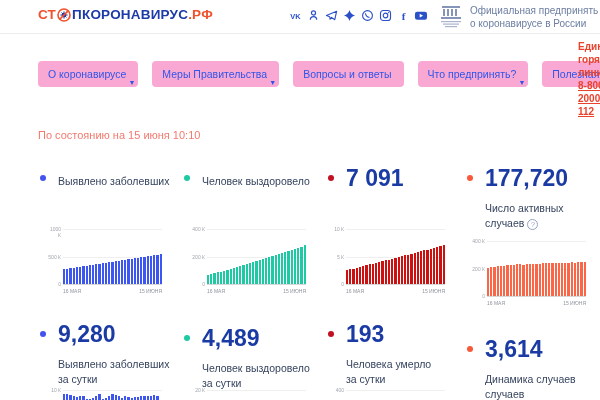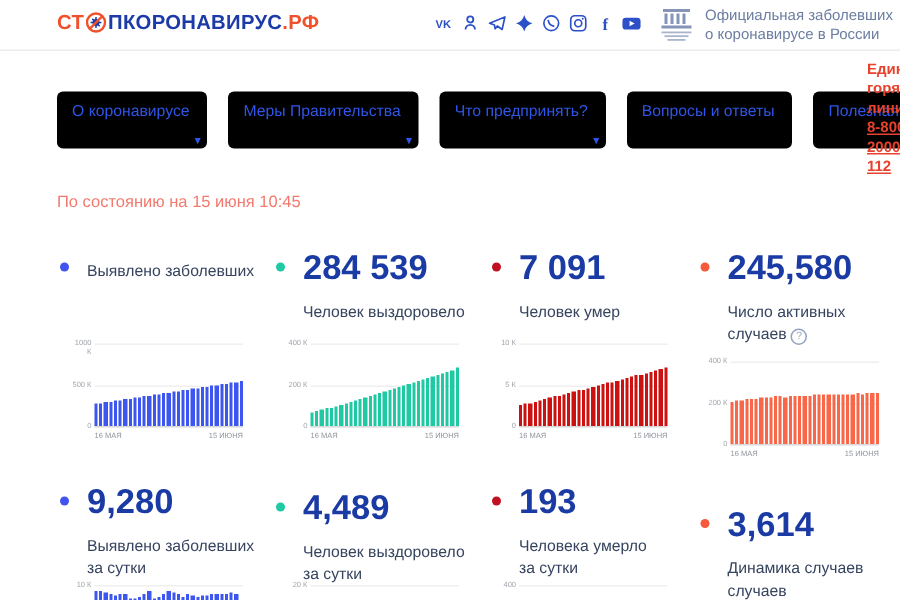--- a/index.html
+++ b/index.html
@@ -15,22 +15,22 @@
   .social{position:absolute;left:288px;top:8px;display:flex;gap:4px;}
   .s-icon{width:14px;height:14px;display:flex;align-items:center;justify-content:center;cursor:pointer;text-align:center;}
 
   .gov{position:absolute;left:437px;top:4px;width:28px;height:26px;}
   .official{position:absolute;left:470px;top:4px;font-size:10px;line-height:13px;color:#6b7da1;}
 
   .hdr-divider{position:absolute;left:0;top:33px;width:600px;height:1px;background:#ececec;}
 
   
   .nav{position:absolute;left:38px;top:61px;display:flex;gap:14px;}
-  .nav-btn{position:relative;background:#000000;color:#2f55e8;font-size:10.5px;
-           padding:7px 12px 19px 10px;border-radius:4px;border:none;cursor:pointer;
+  .nav-btn{position:relative;background:#f9a8d4;color:#2f55e8;font-size:10.5px;
+           padding:7px 12px 7px 10px;border-radius:4px;border:none;cursor:pointer;
            font-family:"Liberation Sans",sans-serif;white-space:nowrap;}
   .nav-btn .caret{position:absolute;right:3px;bottom:1px;font-size:7px;color:#2f55e8;}
 
   
   .hotline{position:absolute;left:578px;top:40px;width:70px;color:#e8422d;
            font-size:10px;line-height:13px;font-weight:bold;}
   .hotline .phone{display:block;text-decoration:underline;cursor:pointer;}
 
   .as-of{position:absolute;left:38px;top:129px;font-size:11px;color:#f3796e;}
 
@@ -132,78 +132,76 @@
         <rect x="14" y="5" width="2" height="7"></rect>
           <rect x="18" y="5" width="2" height="7"></rect>
         <rect x="4" y="13" width="20" height="2"></rect>
         <rect x="4" y="17" width="20" height="1.2" opacity="0.7"></rect>
         <rect x="6" y="19.5" width="16" height="1.2" opacity="0.7"></rect>
         <rect x="8" y="22" width="12" height="1.2" opacity="0.7"></rect>
       </g>
     </svg>
   </div>
   <div class="official">
-    <div>Официальная заболевших</div>
+    <div>Официальная предпринять</div>
     <div>о коронавирусе в России</div>
   </div>
 
   <div class="hdr-divider"></div>
 
   <div class="nav">
     <button class="nav-btn">
       <span>О коронавирусе</span>
       <span class="caret">▼</span>
     </button>
     <button class="nav-btn">
       <span>Меры Правительства</span>
       <span class="caret">▼</span>
     </button>
     <button class="nav-btn">
+      <span>Вопросы и ответы</span>
+    </button>
+    <button class="nav-btn">
       <span>Что предпринять?</span>
       <span class="caret">▼</span>
-    </button>
-    <button class="nav-btn">
-      <span>Вопросы и ответы</span>
     </button>
     <button class="nav-btn">
       <span>Полезная информация</span>
       
     </button>
   </div>
 
   <div class="hotline">
     <div>Единая</div>
     <div>горячая</div>
     <div>линия</div>
     <a>
       <span class="phone">8-800-</span>
       <span class="phone">2000-</span>
       <span class="phone">112</span>
     </a>
   </div>
 
-  <div class="as-of">По состоянию на 15 июня 10:45</div>
+  <div class="as-of">По состоянию на 15 июня 10:10</div>
 
   <div class="card" style="left:40px;top:165px;">
     <span class="dot" style="background: rgb(67, 83, 240);"></span>
     <div class="lbl">Выявлено заболевших</div>
   </div>
   <div class="card" style="left:184px;top:165px;">
     <span class="dot" style="background: rgb(30, 201, 164);"></span>
-    <div class="value">284 539</div>
     <div class="lbl">Человек выздоровело</div>
   </div>
   <div class="card" style="left:328px;top:165px;">
     <span class="dot" style="background: rgb(192, 16, 33);"></span>
     <div class="value">7 091</div>
-    <div class="lbl">Человек умер</div>
   </div>
   <div class="card" style="left:467px;top:165px;">
     <span class="dot" style="background: rgb(247, 89, 59);"></span>
-    <div class="value">245,580</div>
+    <div class="value">177,720</div>
     <div class="lbl">
       <span>Число активных</span><br>
       <span>случаев</span><span class="info">?</span>
     </div>
   </div>
 
   <div class="chart" style="left:47px;top:229px;">
       <div class="ytick" style="top: -3px;">1000 К</div>
       <div class="gridline" style="top: 0px;"></div>
       <div class="ytick" style="top: 24.5px;">500 К</div>

